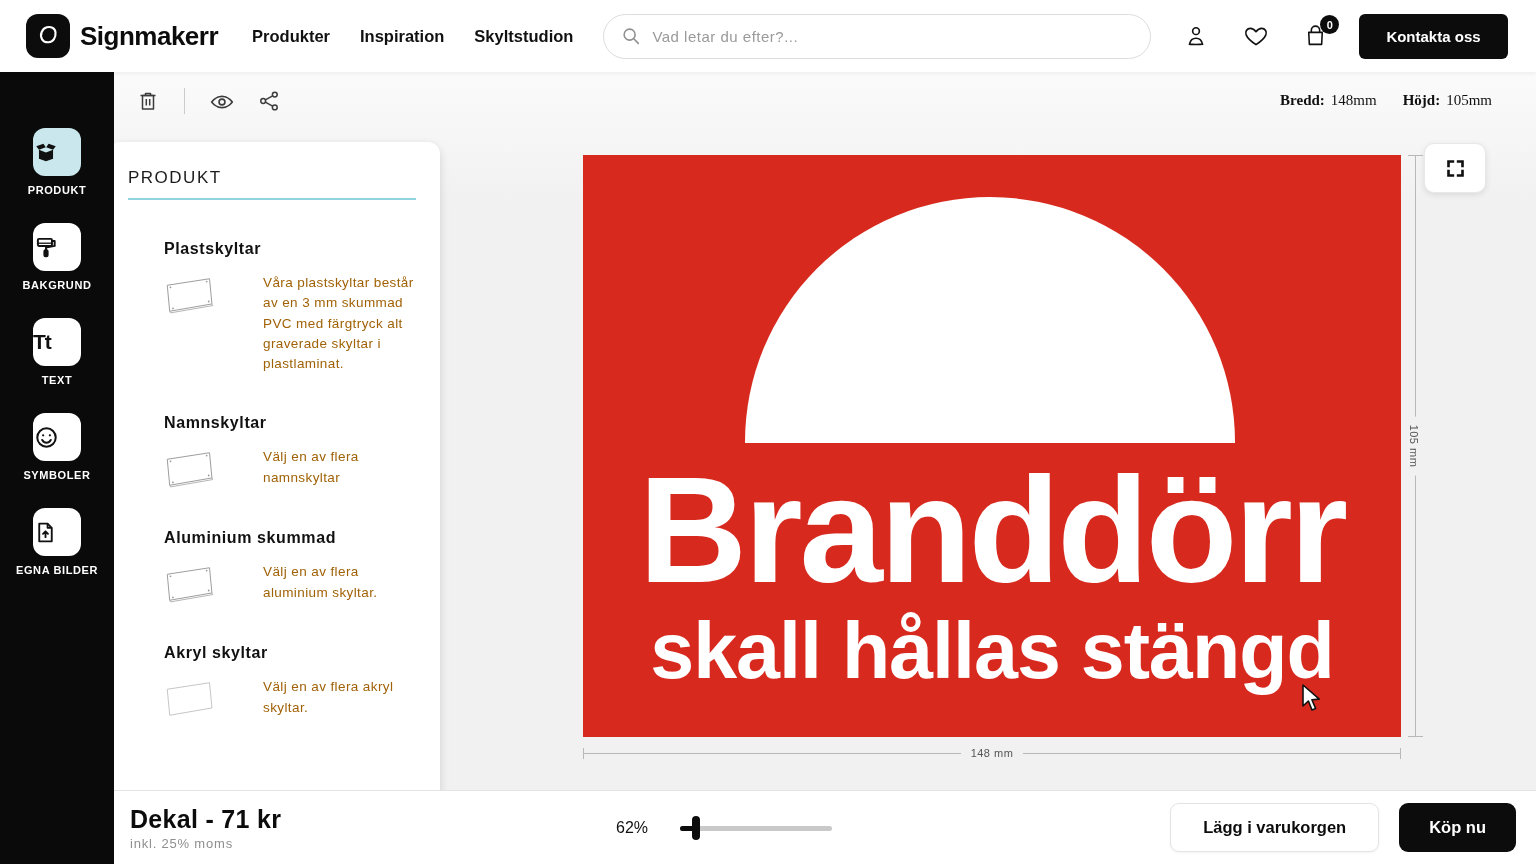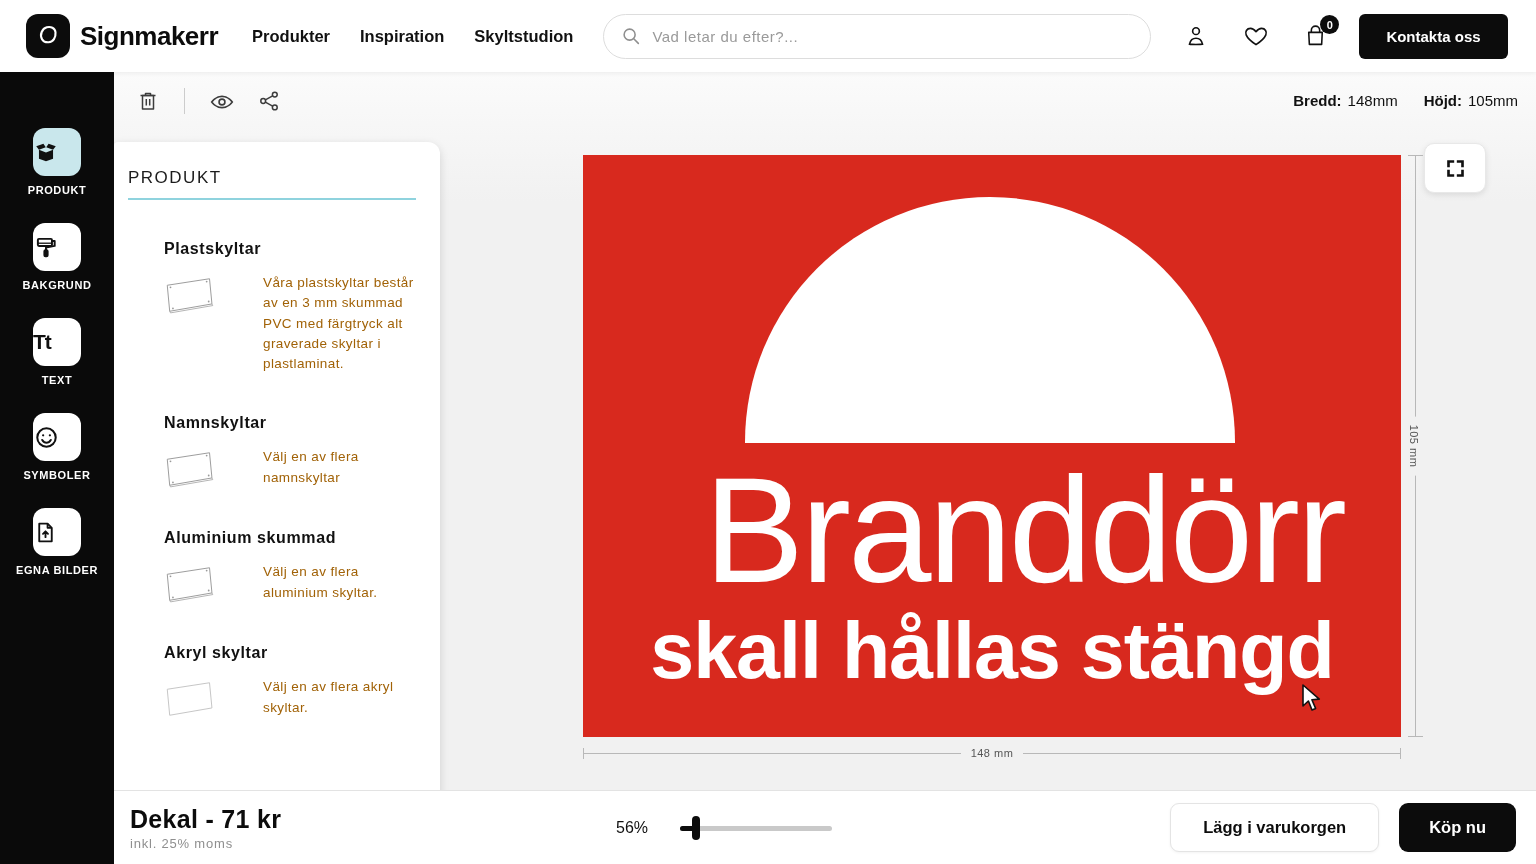--- a/index.html
+++ b/index.html
@@ -32,39 +32,39 @@
   .rail-item { display: flex; flex-direction: column; align-items: center; margin-bottom: 27px; cursor: pointer; }
   .rail-tile { width: 48px; height: 48px; border-radius: 12px; background: #fff; display: flex; align-items: center; justify-content: flex-start; }
   .rail-item.active .rail-tile { background: #c9e7ec; }
   .rail-label { margin-top: 8px; font-size: 11px; font-weight: bold; color: #fff; letter-spacing: .6px; white-space: nowrap; }
   .tt-glyph { font-size: 21px; font-weight: bold; color: #111; letter-spacing: -1px; }
 
   
   .tools { position: absolute; left: 136px; top: 16px; display: flex; align-items: center; gap: 24px; }
   .tool { width: 24px; height: 24px; cursor: pointer; }
   .tool-divider { width: 1px; height: 26px; background: #ccc; }
-  .dims { position: absolute; right: 18px; top: 20px; font-size: 15px; color: #111; display: flex; gap: 26px; }
+  .dims { position: absolute; right: 44px; top: 20px; font-size: 15px; color: #111; display: flex; gap: 26px; font-family: Liberation Serif, serif; }
   .dims b { font-weight: bold; margin-right: 6px; }
 
   
   .panel { position: absolute; left: 114px; top: 70px; width: 326px; height: 715px; z-index: 4; }
   .panel-body { position: relative; background: #fff; height: 667px; border-radius: 4px 12px 0 0; box-shadow: 0 3px 10px rgba(0,0,0,.14); padding: 26px 24px 0 14px; overflow: hidden; }
   .panel-title { font-size: 17px; letter-spacing: 1.5px; color: #1c1c1c; padding-bottom: 10px; border-bottom: 2px solid #8fd3de; }
   .p-item { margin-top: 40px; padding-left: 36px; }
   .p-item h4 { font-size: 16px; font-weight: bold; letter-spacing: .6px; color: #111; margin-bottom: 15px; }
   .p-row { display: flex; gap: 18px; align-items: flex-start; }
   .p-row p { font-size: 13.5px; color: #a16207; line-height: 1.5; letter-spacing: .4px; max-width: 170px; margin-left: 29px; }
   .p-thumb { flex: 0 0 52px; margin-top: 2px; }
   .panel-fade { position: absolute; left: 0; right: 0; bottom: 0; height: 95px; background: linear-gradient(rgba(255,255,255,0), #fff 80%); pointer-events: none; }
   .panel-close { height: 48px; background: #000; color: #fff; font-size: 17px; font-weight: bold; display: flex; align-items: center; justify-content: center; border-radius: 0 0 14px 14px; cursor: pointer; }
 
   
   .sign { position: absolute; left: 583px; top: 83px; width: 818px; height: 582px; background: #d8291e; color: #fff; }
   .dome { position: absolute; left: 162px; top: 42px; width: 490px; height: 246px; background: #fff; border-radius: 245px 245px 0 0; }
-  .sign-title { position: absolute; top: 300px; left: 0; width: 100%; text-align: center; font-size: 150px; line-height: 1; font-weight: normal; letter-spacing: -3px; white-space: nowrap; margin-left: 32px; }
+  .sign-title { position: absolute; top: 300px; left: 0; width: 100%; text-align: center; font-size: 150px; line-height: 1; font-weight: bold; letter-spacing: -3px; white-space: nowrap; }
   .sign-subtitle { position: absolute; top: 456px; left: 0; width: 100%; text-align: center; font-size: 79px; line-height: 1; font-weight: bold; letter-spacing: -1px; white-space: nowrap; }
   .cursor { position: absolute; left: 717px; top: 528px; }
 
   
   .fs-btn { position: absolute; left: 1424px; top: 71px; width: 62px; height: 50px; background: #fff; border: 1px solid #e8e8e8; border-radius: 10px; box-shadow: 0 2px 6px rgba(0,0,0,.10); display: flex; align-items: center; justify-content: center; cursor: pointer; }
 
   
   .vdim { position: absolute; left: 1408px; top: 83px; height: 582px; width: 30px; }
   .vdim .line { position: absolute; left: 7px; top: 0; bottom: 0; width: 1px; background: #b8b8b8; }
   .vdim .tick { position: absolute; left: 0; width: 15px; height: 1px; background: #b8b8b8; }
@@ -314,21 +314,21 @@
     <div class="line"></div>
     <div class="endtick"></div>
   </div>
 
   <div class="footer">
     <div class="price-block">
       <div class="price">Dekal - 71 kr</div>
       <div class="vat">inkl. 25% moms</div>
     </div>
     <div class="zoom-group">
-      <span class="zoom-value">56%</span>
+      <span class="zoom-value">62%</span>
       <div class="slider">
         <div class="track"></div>
         <div class="fill"></div>
         <div class="thumb"></div>
       </div>
     </div>
     <div class="footer-buttons">
       <button class="btn-outline">Lägg i varukorgen</button>
       <button class="btn-solid">Köp nu</button>
     </div>

